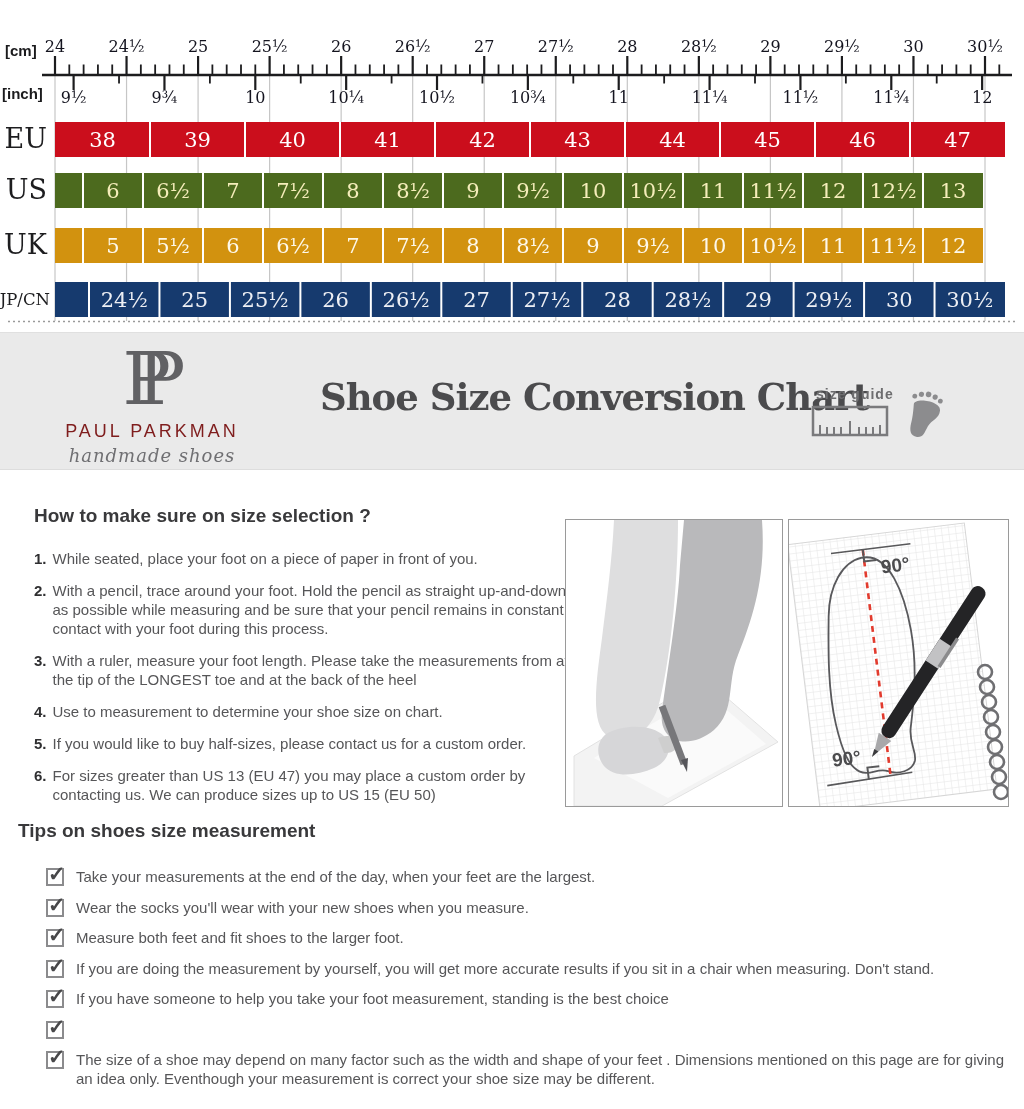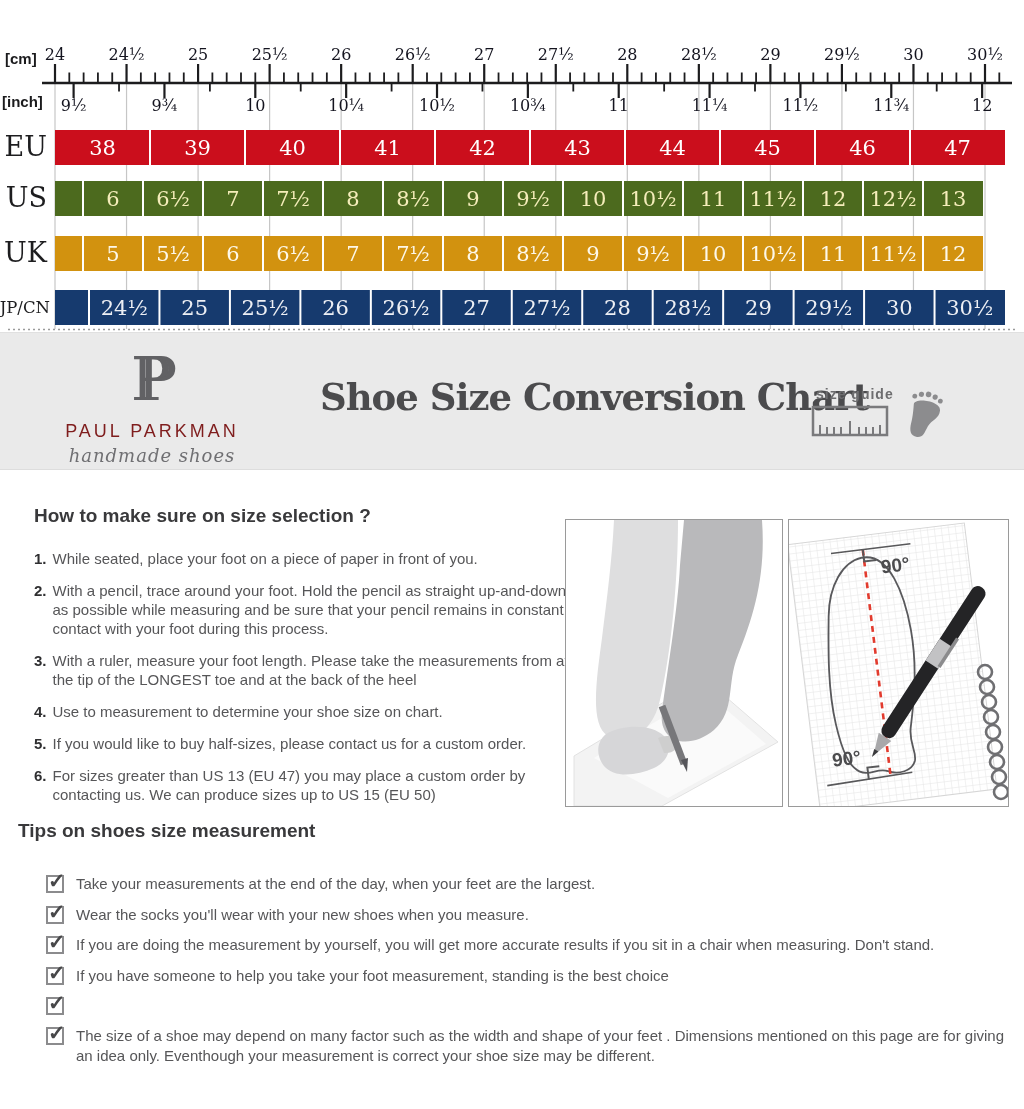--- a/index.html
+++ b/index.html
@@ -1,44 +1,44 @@
 <!DOCTYPE html>
 <html><head>
 <meta charset="utf-8">
 <style>
   html,body{margin:0;padding:0;background:#fff;}
   body{width:1024px;height:1109px;position:relative;font-family:"Liberation Sans",sans-serif;overflow:hidden;}
 
   
-  #chart-area{position:absolute;left:0;top:8px;width:1024px;height:332px;}
+  #chart-area{position:absolute;left:0;top:0;width:1024px;height:332px;}
 
   
   #brand-band{position:absolute;left:0;top:332px;width:1024px;height:136px;background:#eaeaea;border-top:1px solid #e0e0e0;border-bottom:1px solid #ddd;}
   #logo{position:absolute;left:62px;top:2px;width:180px;text-align:center;}
-  .monogram{font-family:"DejaVu Serif",serif;font-size:60px;line-height:88px;color:#616164;letter-spacing:-34px;text-indent:-30px;height:92px;}
+  .monogram{font-family:"DejaVu Serif",serif;font-size:72px;line-height:88px;color:#616164;letter-spacing:-34px;text-indent:-30px;height:92px;}
   .brand-name{font-family:"Liberation Sans",sans-serif;font-size:18px;letter-spacing:3px;color:#7f1d1d;margin-top:-6px;white-space:nowrap;}
   .brand-tagline{font-family:"DejaVu Serif",serif;font-style:italic;font-size:18px;color:#6f6f72;margin-top:3px;letter-spacing:1px;}
   #chart-title{position:absolute;left:320px;top:42px;width:460px;margin:0;text-align:center;font-family:"DejaVu Serif",serif;font-weight:bold;font-size:37px;color:#4b4b4d;letter-spacing:-1px;white-space:nowrap;}
   #size-guide{position:absolute;left:808px;top:50px;width:160px;}
   #size-guide svg{display:block;}
 
   
   #howto{position:absolute;left:18px;top:505px;width:546px;margin-left:16px;}
   .section-heading{font-size:19px;font-weight:bold;color:#39393b;margin:0 0 22px 0;}
   .step{display:flex;margin-bottom:13px;font-size:15px;line-height:1.27;color:#565658;}
   .step-num{font-weight:bold;color:#2f2f31;margin-right:6px;flex:0 0 auto;}
 
   
   .illu{position:absolute;top:519px;background:#fff;border:1px solid #9a9a9a;}
   #illu1{left:565px;width:216px;height:286px;}
   #illu2{left:788px;width:219px;height:286px;}
 
   
   #tips{position:absolute;left:18px;top:820px;width:992px;}
-  #tips .section-heading{margin-bottom:32px;}
+  #tips .section-heading{margin-bottom:25px;}
   .tip{display:flex;align-items:flex-start;margin-bottom:11px;font-size:15px;line-height:1.3;color:#565658;margin-left:28px;}
   .tick-box{position:relative;display:inline-block;width:14px;height:14px;border:2px solid #8b8b8d;margin:1px 12px 0 0;flex:0 0 auto;}
   .tick-box::after{content:"\2713";position:absolute;left:0px;top:-10px;font-size:21px;font-weight:bold;color:#474749;}
 </style>
 </head>
 <body>
 
 <div id="chart-area">
   <svg id="chart-svg" width="1024" height="332" viewBox="0 0 1024 332">
       <g>
@@ -447,20 +447,24 @@
       <div class="tip">
         <span class="tick-box"></span>
         <span>Take your measurements at the end of the day, when your feet are the largest.</span>
       </div>
       <div class="tip">
         <span class="tick-box"></span>
         <span>Wear the socks you'll wear with your new shoes when you measure.</span>
       </div>
       <div class="tip">
         <span class="tick-box"></span>
+        <span>Measure both feet and fit shoes to the larger foot.</span>
+      </div>
+      <div class="tip">
+        <span class="tick-box"></span>
         <span>If you are doing the measurement by yourself, you will get more accurate results if you sit in a chair when measuring. Don't stand.</span>
       </div>
       <div class="tip">
         <span class="tick-box"></span>
         <span>If you have someone to help you take your foot measurement, standing is the best choice</span>
       </div>
       <div class="tip">
         <span class="tick-box"></span>
       </div>
       <div class="tip">

